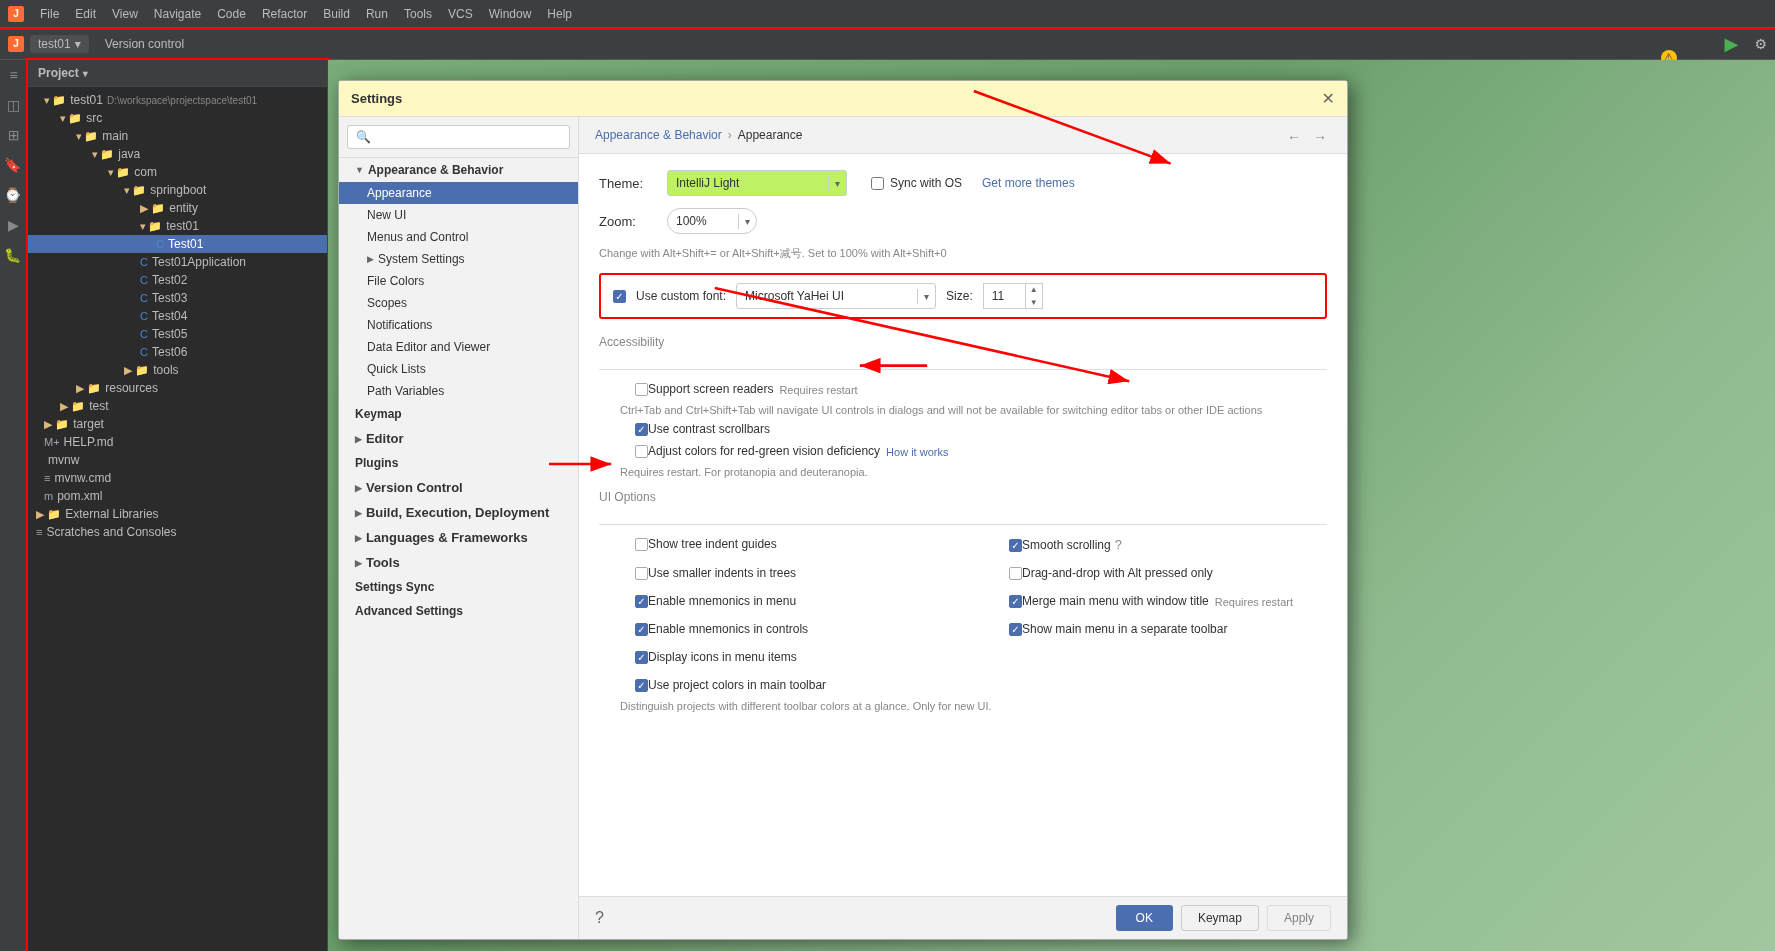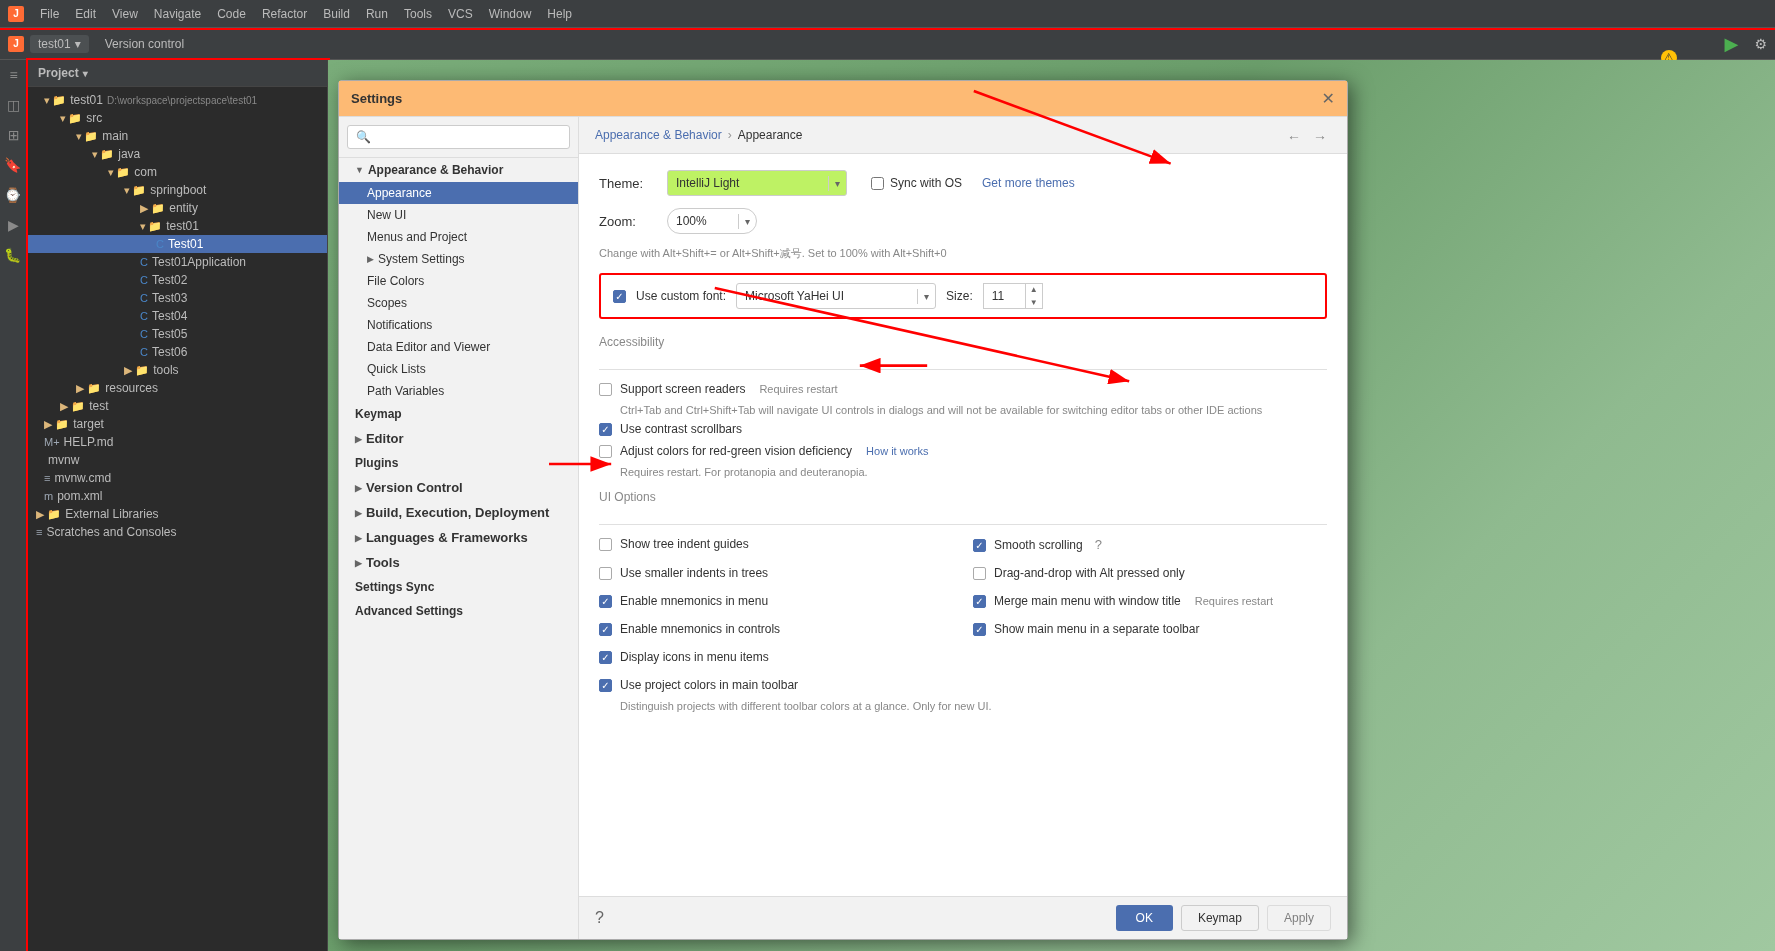--- a/index.html
+++ b/index.html
@@ -116,21 +116,21 @@
       width: 1010px;
       height: 860px;
       background: #f2f2f2;
       border: 1px solid #aaa;
       box-shadow: 4px 4px 20px rgba(0,0,0,0.5);
       display: flex;
       flex-direction: column;
       border-radius: 4px;
     }
     .dialog-titlebar {
-      background: #fdba74;
+      background: #fef9c3;
       padding: 8px 12px;
       display: flex;
       align-items: center;
       justify-content: space-between;
       border-bottom: 1px solid #ddd;
     }
     .dialog-title { font-size: 13px; font-weight: bold; color: #333; }
     .dialog-close { cursor: pointer; color: #666; font-size: 16px; }
 
     .dialog-body {
@@ -280,21 +280,21 @@
     .size-spinner span { padding: 0 4px; font-size: 8px; color: #666; cursor: pointer; line-height: 13px; }
 
     
     .section-title {
       font-size: 12px; color: #888; border-bottom: 1px solid #e0e0e0;
       padding-bottom: 20px; margin-bottom: 12px; margin-top: 4px;
     }
 
     
     .checkbox-row {
-      display: flex; align-items: center; gap: 8px; margin-bottom: 8px;
+      display: flex; align-items: flex-end; margin-bottom: 8px; margin-left: 36px;
     }
     .cb-unchecked {
       width: 13px; height: 13px; border: 1px solid #aaa; border-radius: 2px;
       background: white; cursor: pointer; flex-shrink: 0; margin-top: 1px;
     }
     .cb-checked-blue {
       width: 13px; height: 13px; background: #4b6eaf; border: 1px solid #4b6eaf;
       display: flex; align-items: center; justify-content: center; color: white; font-size: 10px;
       border-radius: 2px; cursor: pointer; flex-shrink: 0; margin-top: 1px;
     }
@@ -532,21 +532,21 @@
                 <span class="triangle triangle-down"></span>
                 <span>Appearance &amp; Behavior</span>
               </div>
               <div class="settings-sub-item active">
                 <span>Appearance</span>
               </div>
               <div class="settings-sub-item">
                 <span>New UI</span>
               </div>
               <div class="settings-sub-item">
-                <span>Menus and Project</span>
+                <span>Menus and Control</span>
               </div>
               <div class="settings-sub-item">
                 <span class="triangle triangle-right"></span>
                 <span style="margin-left:4px;">System Settings</span>
               </div>
               <div class="settings-sub-item">
                 <span>File Colors</span>
               </div>
               <div class="settings-sub-item">
                 <span>Scopes</span>

